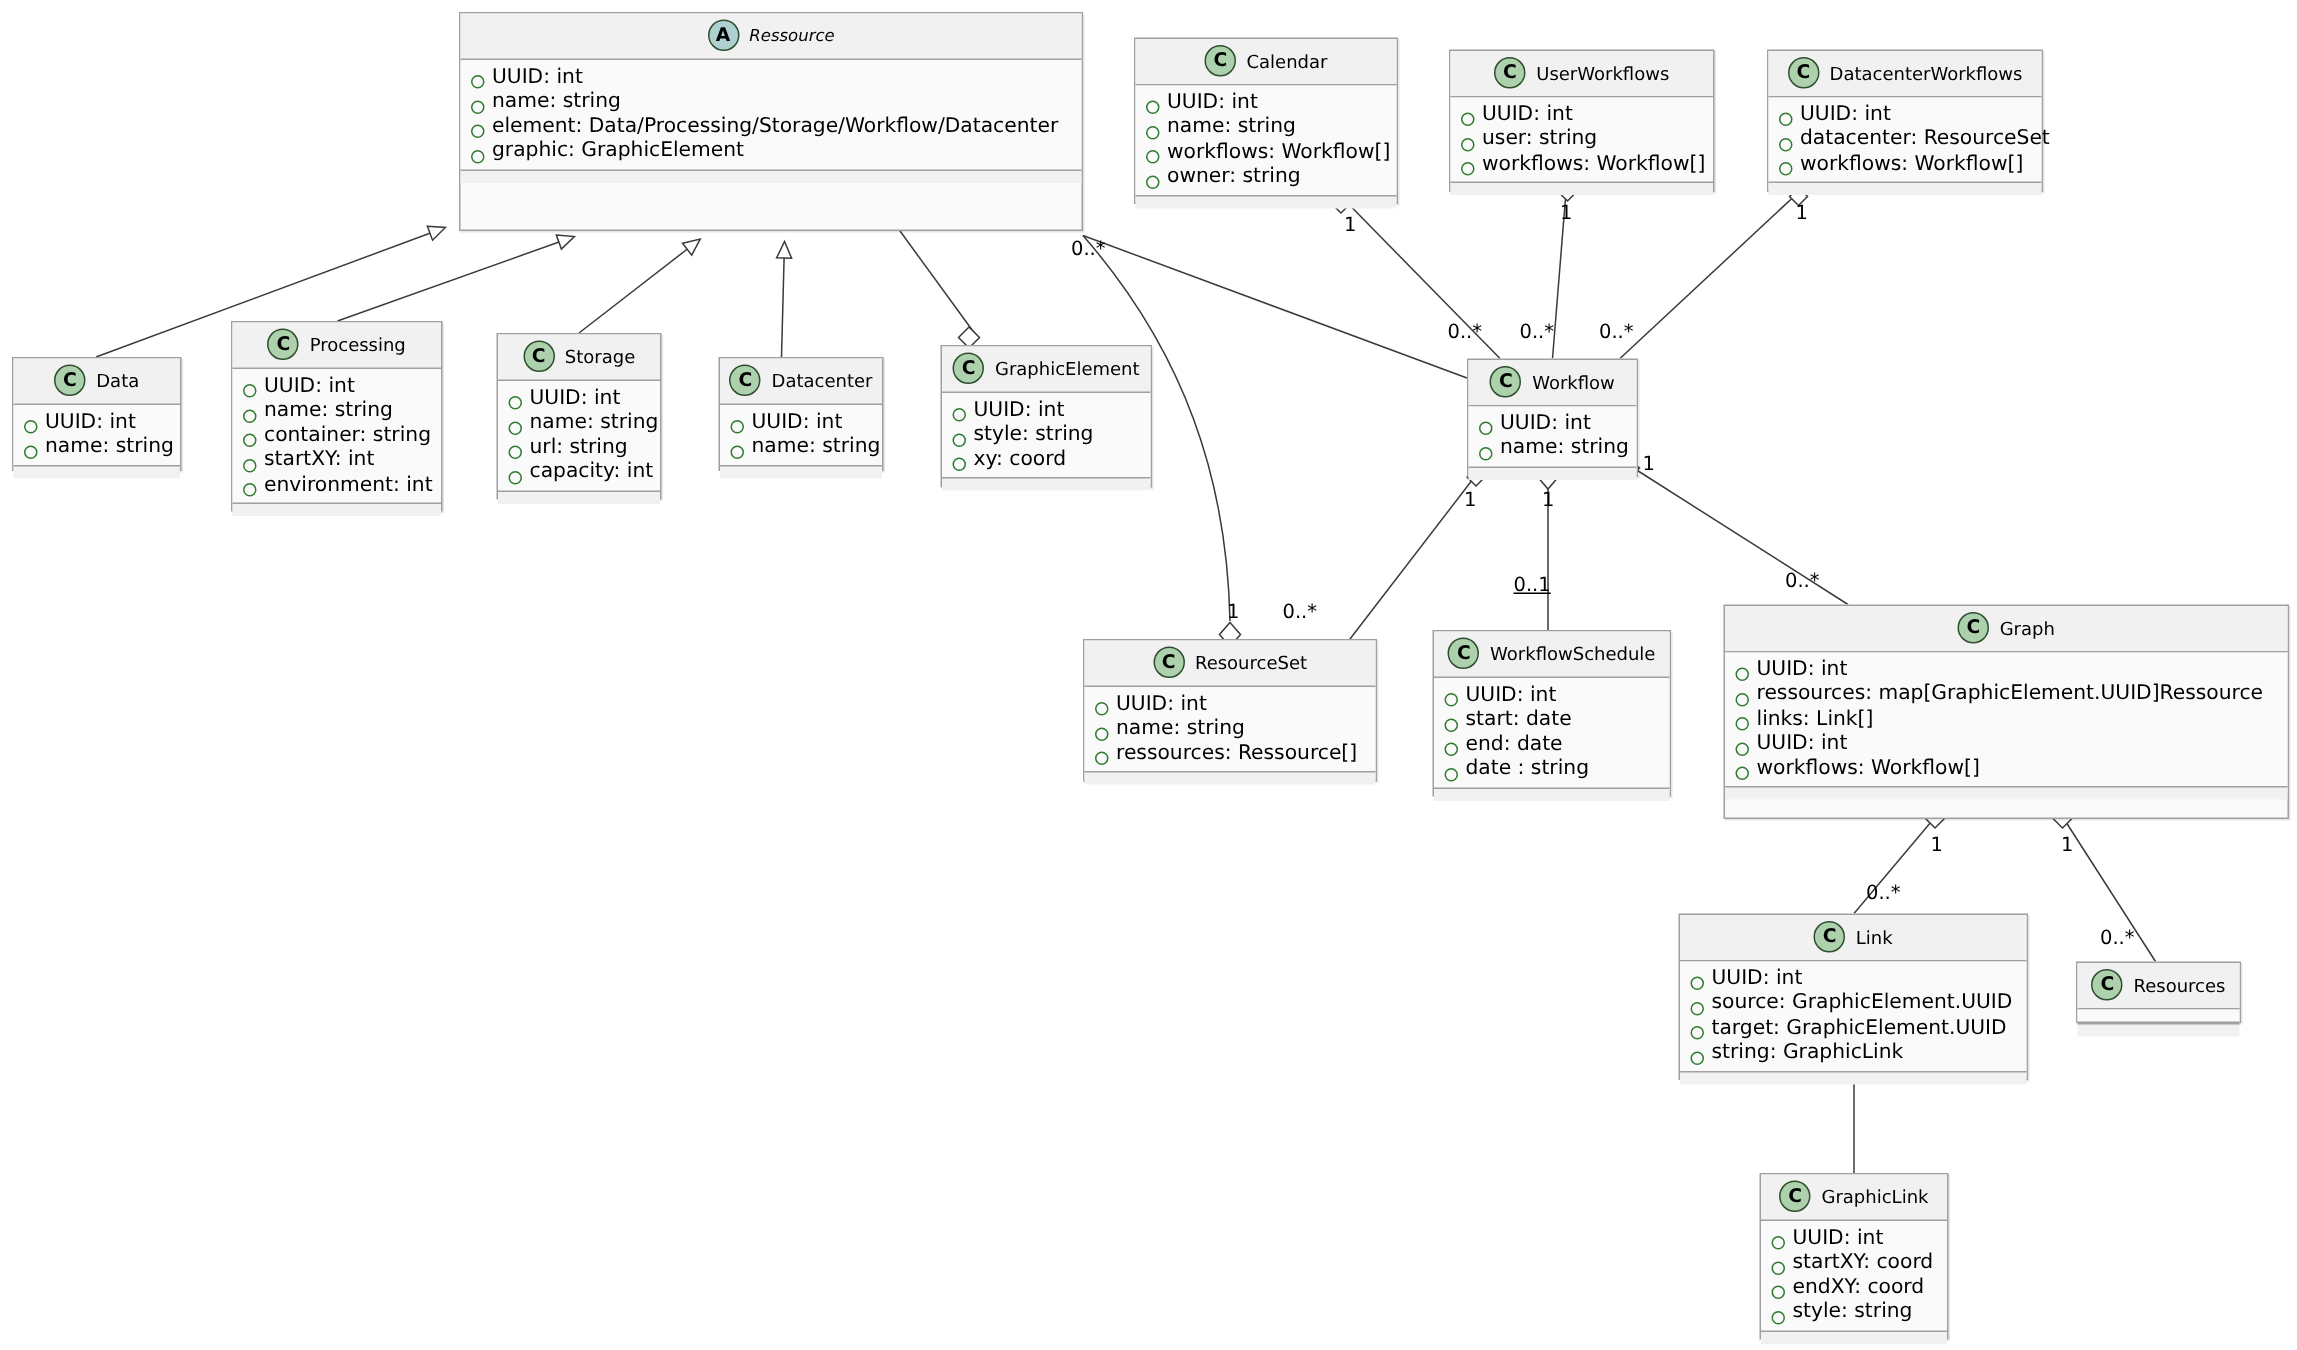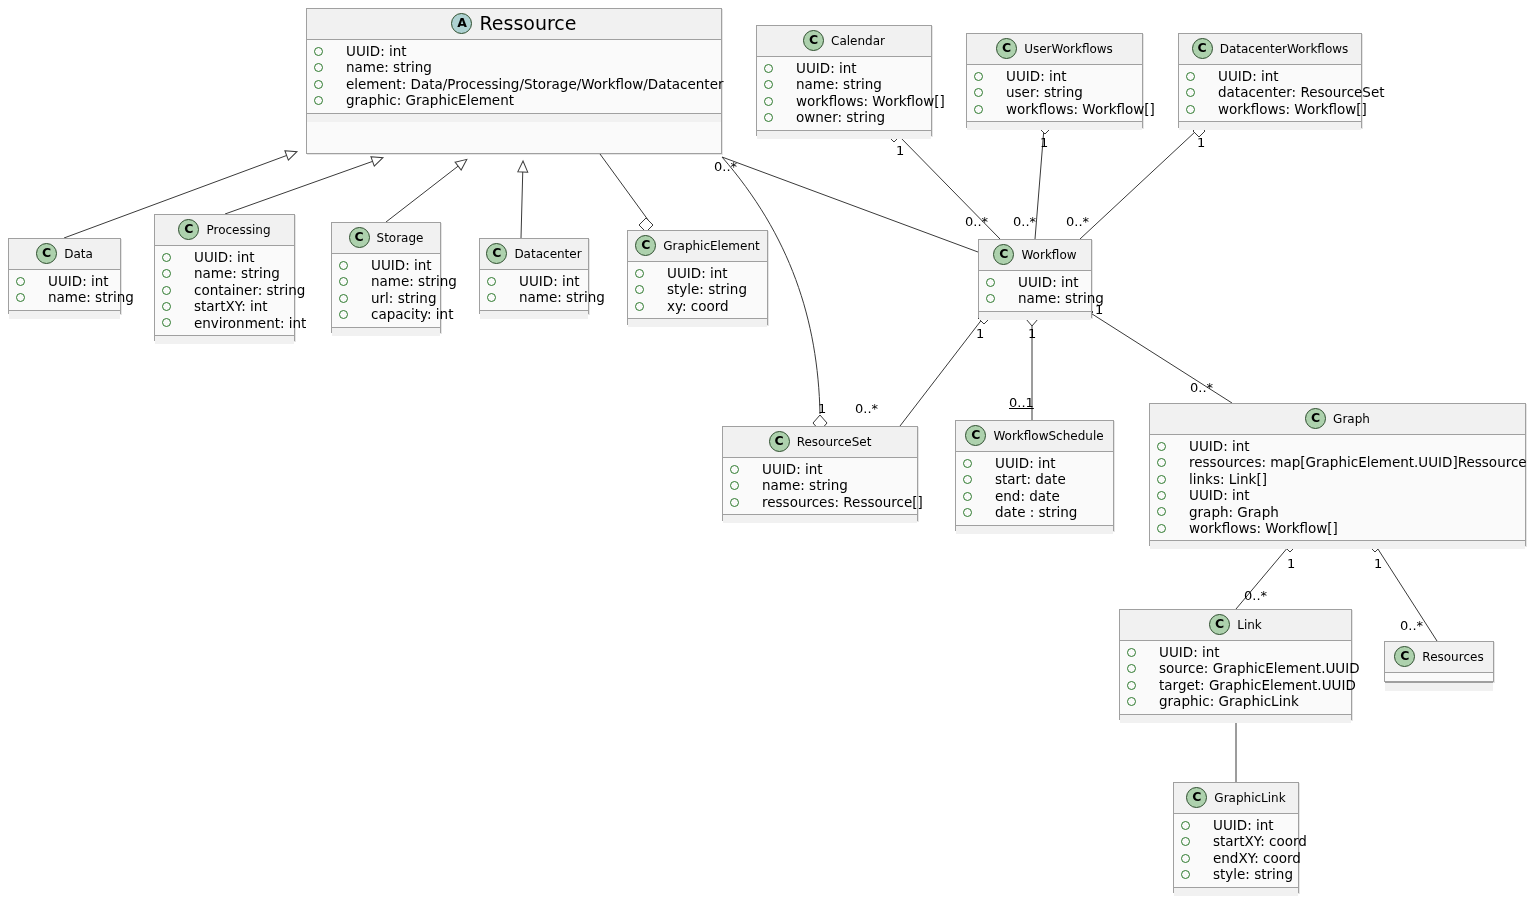--- a/index.html
+++ b/index.html
@@ -7,30 +7,30 @@
        font-family:"DejaVu Sans","Liberation Sans",sans-serif;}
   #canvas{position:absolute;left:0;top:0;width:1531px;height:900px;}
   svg.edges{position:absolute;left:0;top:0;width:1531px;height:900px;pointer-events:none;}
 
   .uml-class{position:absolute;border:1px solid #A0A0A0;background:#FAFAFA;
              box-sizing:border-box;box-shadow:1px 1px 0 rgba(0,0,0,.10);}
   .uml-head{background:#F1F1F1;border-bottom:1px solid #A0A0A0;
             padding:4px 8px 5px 8px;display:flex;align-items:center;
             justify-content:center;gap:7px;white-space:nowrap;}
   .uml-title{font-size:12px;color:#000;line-height:1;}
-  .uml-title.abstract{font-size:19px;}
+  .uml-title.abstract{font-style:italic;font-size:11px;}
   .stereo{width:19px;height:19px;border-radius:50%;border:1px solid #2E4E2E;
           display:inline-flex;align-items:center;justify-content:center;
           font-size:12.5px;font-weight:bold;line-height:1;flex:0 0 auto;}
   .stereo.c{background:#ADD1AD;color:#000;}
   .stereo.a{background:#ADD1D1;color:#000;}
   .uml-body{background:#FAFAFA;padding:3px 7px 4px 7px;}
   .uml-body.empty{padding:0;height:8px;border-bottom:1px solid #A0A0A0;}
   .attr{font-size:13.5px;color:#000;line-height:16.4px;white-space:nowrap;
-        display:flex;align-items:center;gap:23px;}
+        display:flex;align-items:flex-end;gap:5px;}
   .vis{display:inline-block;width:7px;height:7px;border:1px solid #2E7A2E;
        border-radius:50%;background:#FAFAFA;flex:0 0 auto;}
   .uml-foot{border-top:1px solid #A0A0A0;height:8px;background:#F1F1F1;}
   .mult{position:absolute;font-size:13px;color:#000;white-space:nowrap;line-height:1;}
 </style>
 </head>
 <body>
 
 <div id="canvas">
 
@@ -365,24 +365,20 @@
           <div class="attr">
             <span class="vis"></span>
             <span>links: Link[]</span>
           </div>
           <div class="attr">
             <span class="vis"></span>
             <span>UUID: int</span>
           </div>
           <div class="attr">
             <span class="vis"></span>
-            <span>graph: Graph</span>
-          </div>
-          <div class="attr">
-            <span class="vis"></span>
             <span>workflows: Workflow[]</span>
           </div>
         </div>
         <div class="uml-foot"></div>
       </div>
       <div class="uml-class" style="left: 1119px; top: 609px; width: 233px; height: 111px;">
         <div class="uml-head">
           <span class="stereo c">C</span>
           <span class="uml-title">Link</span>
         </div>
@@ -394,21 +390,21 @@
           <div class="attr">
             <span class="vis"></span>
             <span>source: GraphicElement.UUID</span>
           </div>
           <div class="attr">
             <span class="vis"></span>
             <span>target: GraphicElement.UUID</span>
           </div>
           <div class="attr">
             <span class="vis"></span>
-            <span>graphic: GraphicLink</span>
+            <span>string: GraphicLink</span>
           </div>
         </div>
         <div class="uml-foot"></div>
       </div>
       <div class="uml-class" style="left: 1384px; top: 641px; width: 110px; height: 41px;">
         <div class="uml-head">
           <span class="stereo c">C</span>
           <span class="uml-title">Resources</span>
         </div>
         <div class="uml-body empty"></div>
@@ -446,20 +442,20 @@
       <div class="mult" style="left: 1040px; top: 136px;">1</div>
       <div class="mult" style="left: 1197px; top: 136px;">1</div>
       <div class="mult" style="left: 965px; top: 215px;">0..*</div>
       <div class="mult" style="left: 1013px; top: 215px;">0..*</div>
       <div class="mult" style="left: 1066px; top: 215px;">0..*</div>
       <div class="mult" style="left: 976px; top: 327px;">1</div>
       <div class="mult" style="left: 1028px; top: 327px;">1</div>
       <div class="mult" style="left: 1095px; top: 303px;">1</div>
       <div class="mult" style="left: 818px; top: 402px;">1</div>
       <div class="mult" style="left: 855px; top: 402px;">0..*</div>
-      <div class="mult" style="left: 1009px; top: 396px; text-decoration: underline;">0..1</div>
+      <div class="mult" style="left: 1009px; top: 384px; text-decoration: underline;">0..1</div>
       <div class="mult" style="left: 1190px; top: 381px;">0..*</div>
       <div class="mult" style="left: 1287px; top: 557px;">1</div>
       <div class="mult" style="left: 1244px; top: 589px;">0..*</div>
       <div class="mult" style="left: 1374px; top: 557px;">1</div>
       <div class="mult" style="left: 1400px; top: 619px;">0..*</div>
     </div>
 </div>
 
 </body></html>

